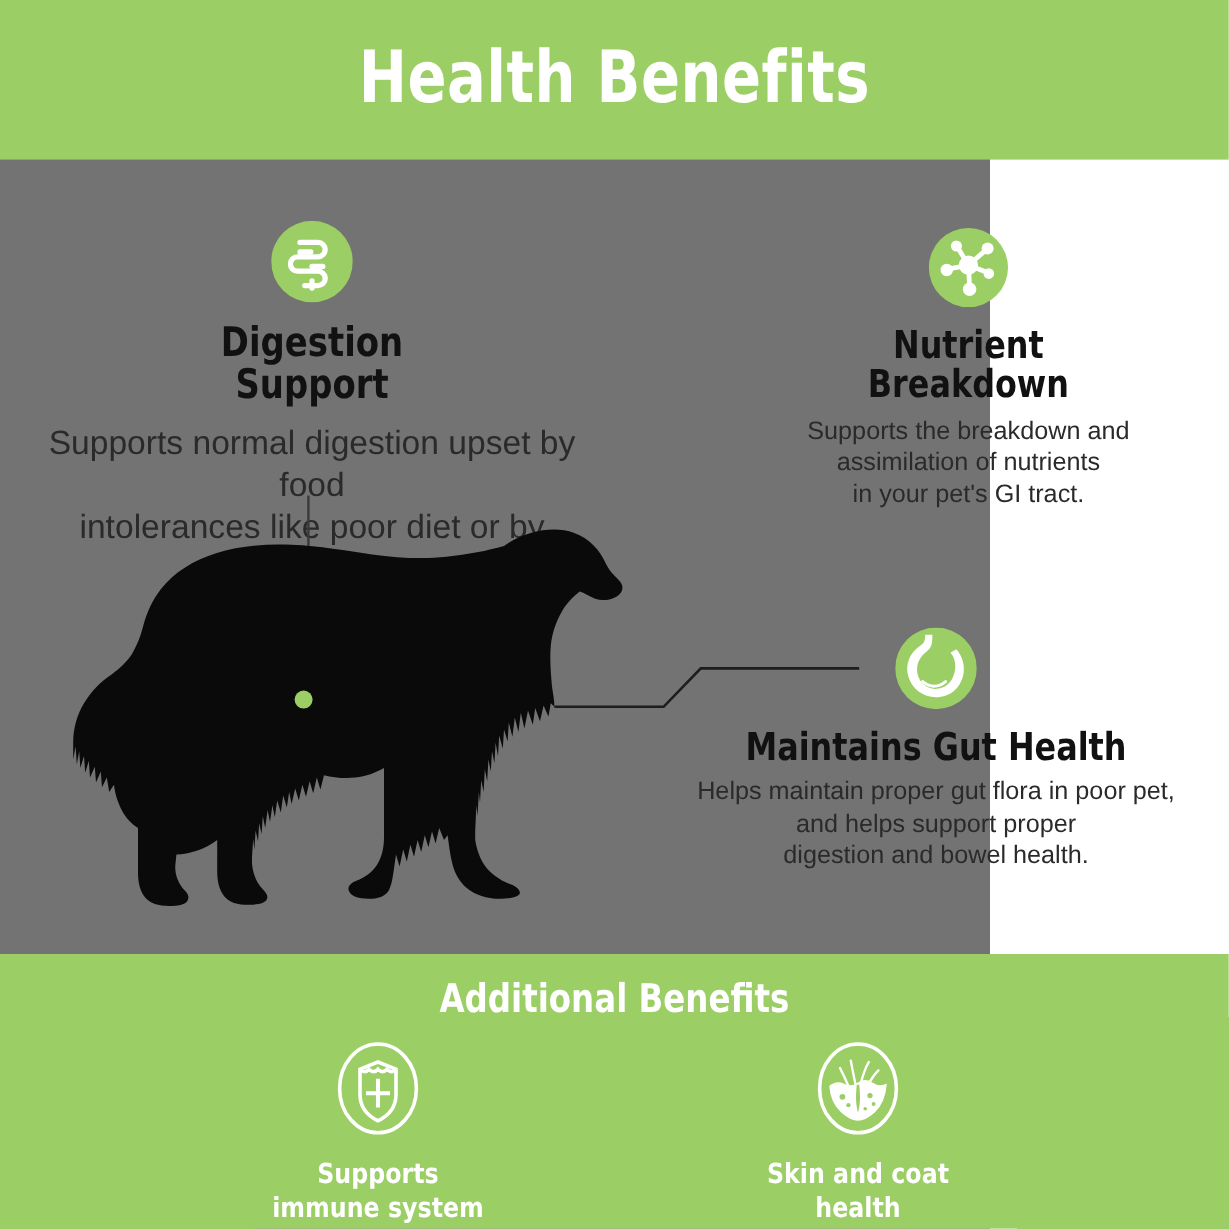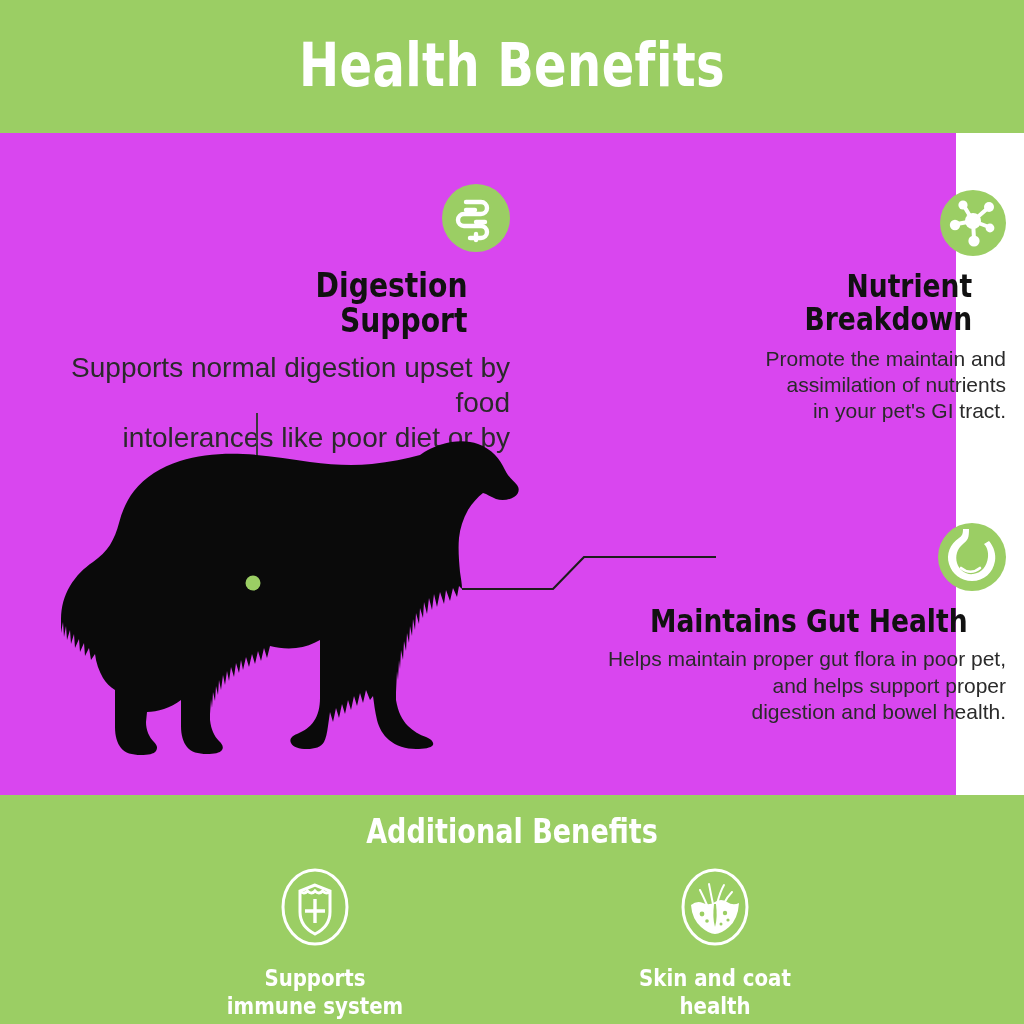--- a/index.html
+++ b/index.html
@@ -4,22 +4,22 @@
 <style>
   * { margin:0; padding:0; box-sizing:border-box; }
   html, body {
     width:1024px; height:1024px;
     background:#ffffff;
     font-family:"Liberation Sans", sans-serif;
     overflow:hidden;
   }
   #page {
     position:relative;
-    width:956px; height:1024px;
-    background:#d946ef;
+    width:825px; height:1024px;
+    background:#737373;
   }
 
   
   .header-band {
     position:absolute; left:0; top:0;
     width:1024px; height:133px;
     background:#9BCE64;
   }
   .header-title {
     position:absolute; left:0; top:34px;
@@ -31,21 +31,21 @@
     font-size:60px;
     letter-spacing:0.5px;
     transform:scaleX(0.80);
     transform-origin:center;
     line-height:1.05;
   }
 
   
   .benefit {
     position:absolute;
-    text-align:right;
+    text-align:center;
   }
   .benefit .icon-circle {
     display:block;
     margin:0 auto;
   }
   .benefit h2 {
     font-family:"DejaVu Sans", sans-serif;
     font-weight:bold;
     color:#111111;
     transform:scaleX(0.83);
@@ -152,21 +152,21 @@
           <circle cx="23" cy="15" r="4.6"></circle>
           <circle cx="49" cy="17" r="5"></circle>
           <circle cx="15" cy="35" r="5.2"></circle>
           <circle cx="50" cy="38" r="4.4"></circle>
           <circle cx="34" cy="51" r="5.6"></circle>
         </g>
       </svg>
     </span>
     <h2 style="white-space:pre-line">Nutrient
 Breakdown</h2>
-    <p style="white-space:pre-line">Promote the maintain and
+    <p style="white-space:pre-line">Supports the breakdown and
 assimilation of nutrients
 in your pet's GI tract.</p>
   </div>
 
   <div class="benefit" id="benefit-gut">
     <span class="icon-circle">
       <svg width="68" height="68" viewBox="0 0 68 68" aria-hidden="true">
         <circle cx="34" cy="34" r="34" fill="#9BCE64"></circle>
         <path d="M31 6 c0 9 -1 11 -6 15 c-6 5 -8 12 -6 19 c2 7 9 12 16 11 c9 -1 14 -8 15 -17
                  c0.5 -5 -1 -10 -4 -13 l5 -3 c5 6 7 13 6 20 c-2 12 -11 20 -23 20 c-11 0 -20 -7 -23 -17

